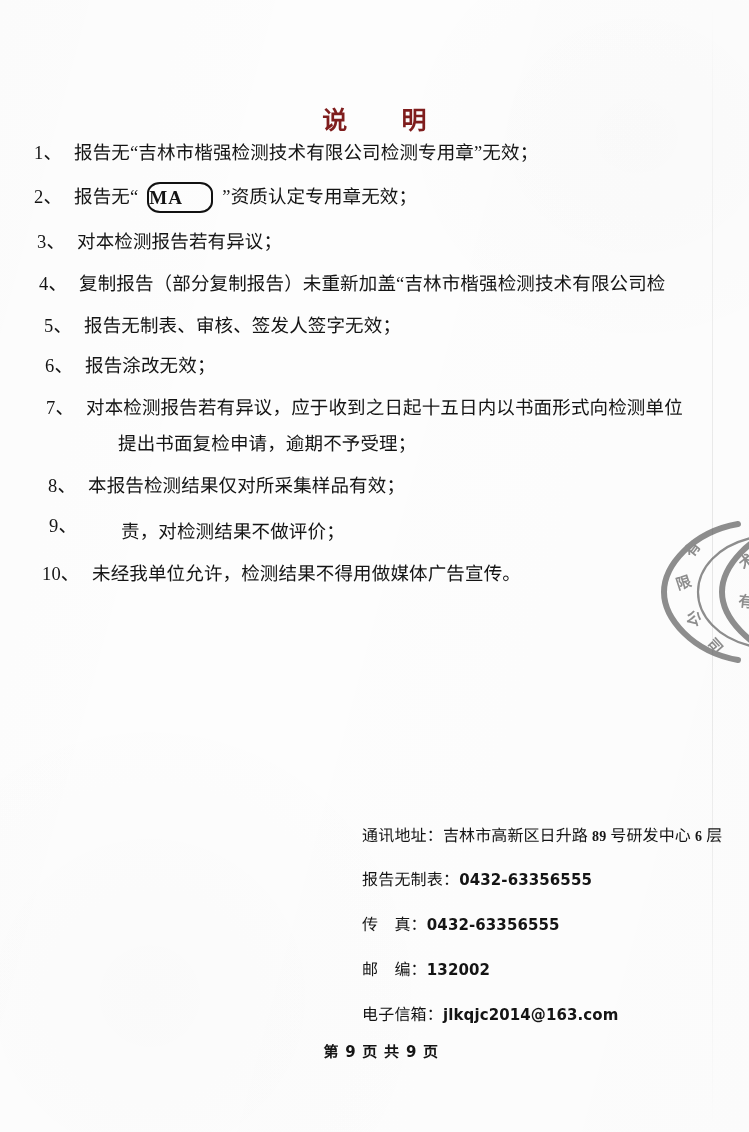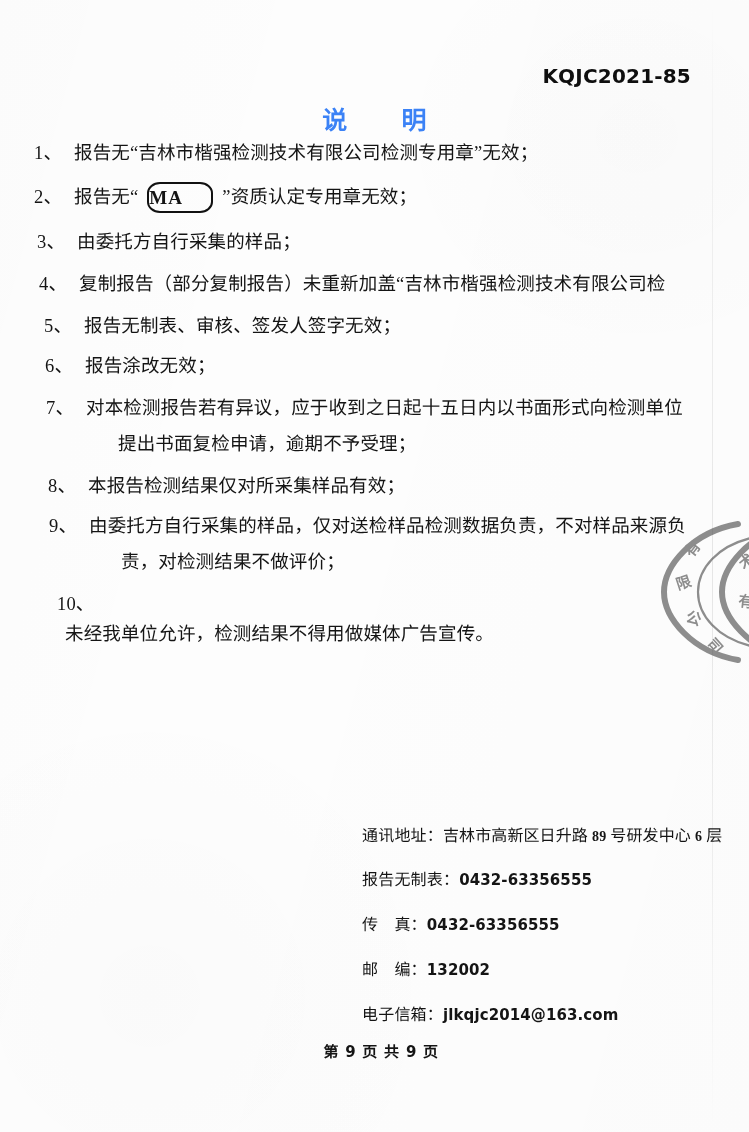--- a/index.html
+++ b/index.html
@@ -50,21 +50,21 @@
   .doc-title {
     position: absolute;
     top: 100px;
     left: 0;
     width: 100%;
     text-align: center;
     font-size: 25px;
     font-weight: 700;
     letter-spacing: 24px;
     text-indent: 24px;
-    color: #3b82f6;
+    color: #7f1d1d;
     z-index: 4;
   }
 
   
   .notes {
     position: absolute;
     top: 139px;
     left: 34px;
     width: 662px;
     z-index: 4;
@@ -108,21 +108,21 @@
   
   .n1 { margin-bottom: 10px; }
   .n2 { margin-bottom: 10px; align-items: center; }
   .n3 { margin-bottom: 12px; margin-left: 3px; }
   .n4 { margin-bottom: 12px; margin-left: 5px; }
   .n5 { margin-bottom: 10px; margin-left: 10px; }
   .n6 { margin-bottom: 12px; margin-left: 11px; }
   .n7 { margin-bottom: 12px; margin-left: 12px; }
   .n8 { margin-bottom: 10px; margin-left: 14px; }
   .n9 { margin-bottom: 12px; margin-left: 15px; }
-  .n10 { margin-left: 31px; flex-direction: column; }
+  .n10 { margin-left: 16px; }
 
   
   .ma-mark {
     display: inline-flex;
     align-items: center;
     justify-content: flex-start;
     width: 62px;
     height: 27px;
     margin: 4px 9px;
     border: 2.2px solid #111;
@@ -251,21 +251,20 @@
   }
 </style>
 </head>
 <body>
 
 <div class="page">
 
   <div class="scan-tint"></div>
   <div class="fold-line"></div>
 
-  <div class="report-code">KQJC2021-85</div>
 
   <div class="doc-title">说 明</div>
 
   <div class="notes">
 
     <div class="note-item n1">
       <span class="note-num">1、</span>
       <div class="note-body">
         <p>报告无“吉林市楷强检测技术有限公司检测专用章”无效；</p>
       </div>
@@ -276,21 +275,21 @@
       <div class="note-body">
         <p><span>报告无“</span><span class="ma-mark">
               <span>MA</span>
             </span><span>”资质认定专用章无效；</span></p>
       </div>
     </div>
 
     <div class="note-item n3">
       <span class="note-num">3、</span>
       <div class="note-body">
-        <p>由委托方自行采集的样品；</p>
+        <p>对本检测报告若有异议；</p>
       </div>
     </div>
 
     <div class="note-item n4">
       <span class="note-num">4、</span>
       <div class="note-body">
         <p>复制报告（部分复制报告）未重新加盖“吉林市楷强检测技术有限公司检</p>
       </div>
     </div>
 
@@ -319,21 +318,20 @@
     <div class="note-item n8">
       <span class="note-num">8、</span>
       <div class="note-body">
         <p>本报告检测结果仅对所采集样品有效；</p>
       </div>
     </div>
 
     <div class="note-item n9">
       <span class="note-num">9、</span>
       <div class="note-body">
-        <p>由委托方自行采集的样品，仅对送检样品检测数据负责，不对样品来源负</p>
         <p class="cont">责，对检测结果不做评价；</p>
       </div>
     </div>
 
     <div class="note-item n10">
       <span class="note-num wide">10、</span>
       <div class="note-body">
         <p>未经我单位允许，检测结果不得用做媒体广告宣传。</p>
       </div>
     </div>

